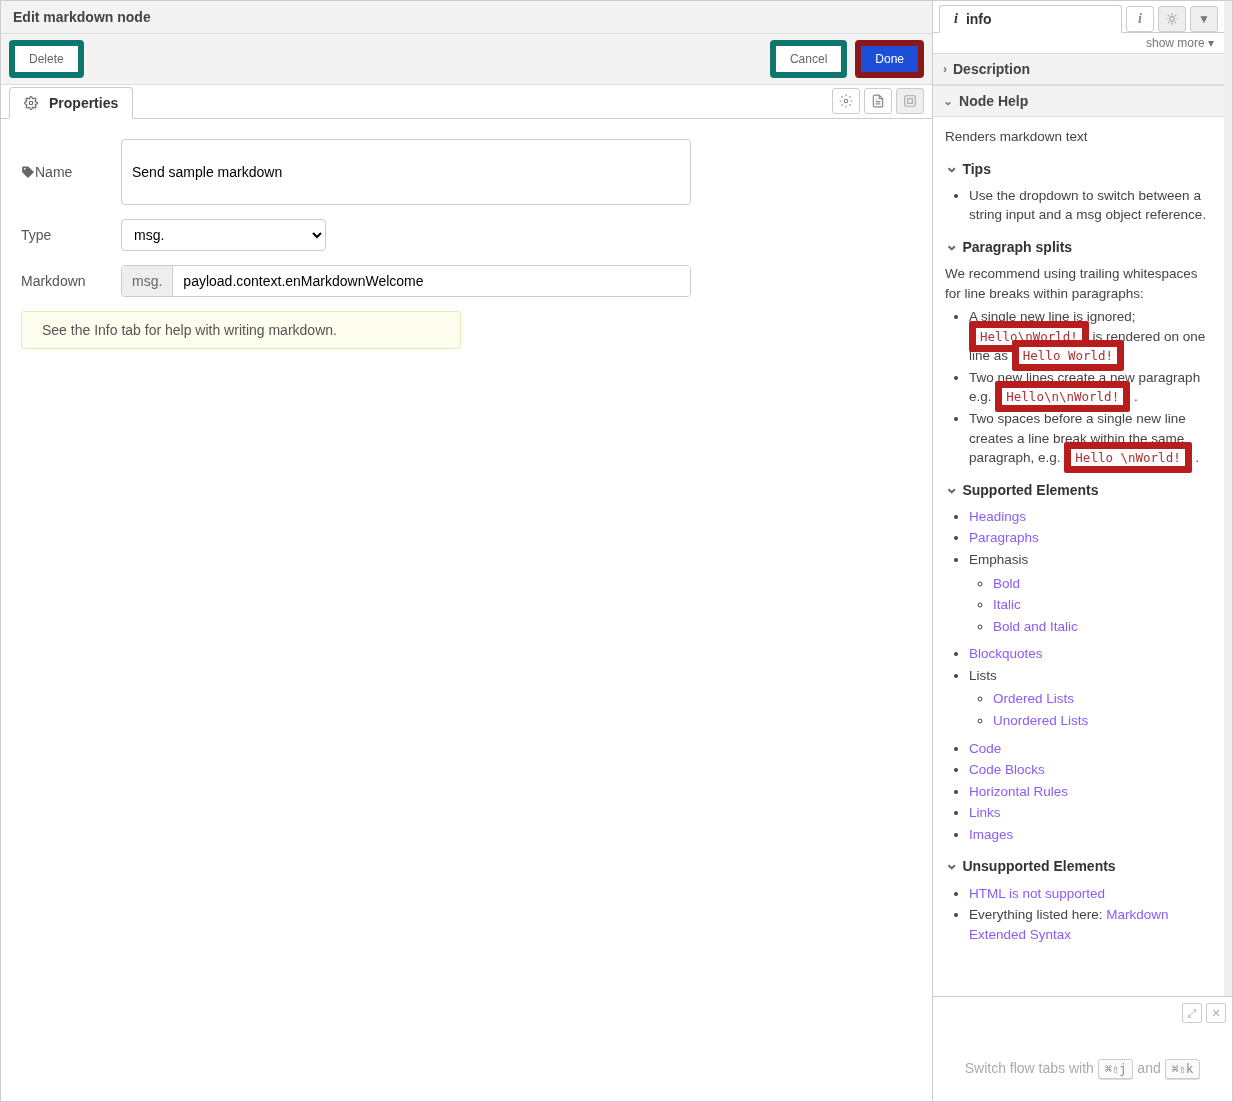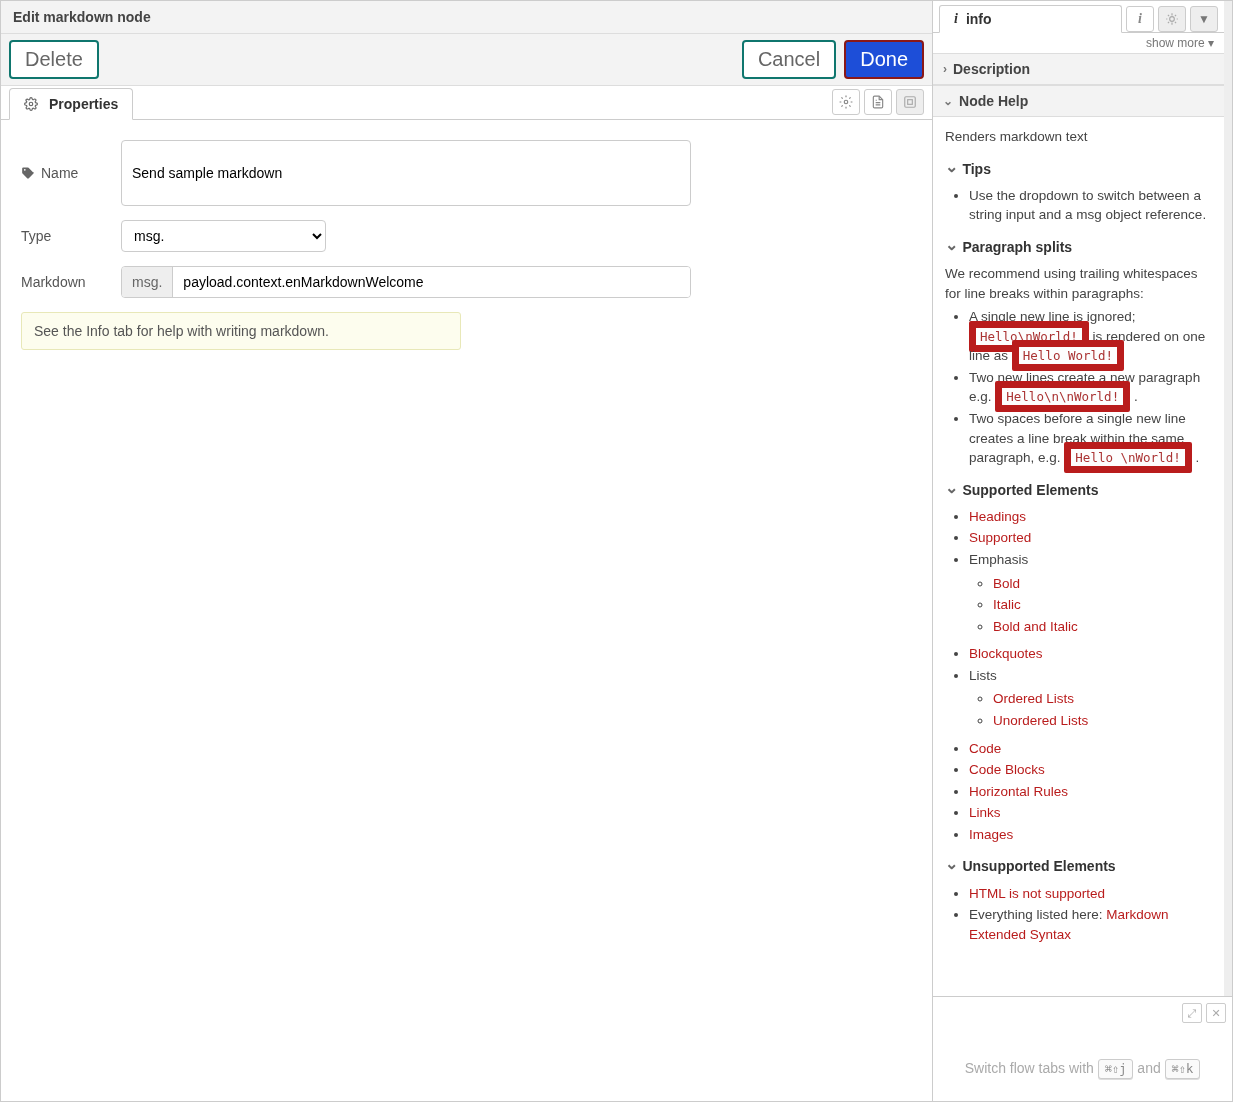--- a/index.html
+++ b/index.html
@@ -35,24 +35,24 @@
   }
   .main-toolbar {
     background: #f3f3f3;
     border-bottom: 1px solid #ddd;
     padding: 6px 8px;
     display: flex;
     justify-content: space-between;
   }
   .btn {
     background: #fff;
-    border: 2px solid #0f766e;
+    border: 6px solid #0f766e;
     border-radius: 4px;
     padding: 6px 14px;
-    font-size: 20px;
+    font-size: 12px;
     color: #666;
     cursor: pointer;
     text-align: center;
   }
   .btn-danger {
     background: #1d4ed8;
     border-color: #8a1818;
     color: #fff;
     font-weight: 500;
   }
@@ -103,21 +103,20 @@
   }
   .form-row {
     display: flex;
     align-items: center;
     margin-bottom: 14px;
   }
   .form-label {
     width: 100px;
     display: flex;
     align-items: center;
-    gap: 6px;
     color: #555;
   }
   .form-input {
     flex: 0 0 570px;
     max-width: 570px;
   }
   .text-input {
     width: 100%;
     border: 1px solid #ccc;
     border-radius: 4px;
@@ -149,21 +148,21 @@
     flex: 1;
     border: none;
     padding: 7px 10px;
     font-size: 14px;
     outline: none;
   }
   .info-callout {
     background: #fdfdee;
     border: 1px solid #e8e8b8;
     border-radius: 3px;
-    padding: 10px 12px;
+    padding: 10px 20px;
     margin-top: 8px;
     color: #555;
     max-width: 440px;
   }
 
   
   .sidebar {
     width: 300px;
     border: 1px solid #ccc;
     border-left: none;
@@ -231,21 +230,21 @@
     content: "⌄";
     display: inline-block;
     transform: translateY(-2px);
     margin-right: 4px;
     color: #666;
     font-size: 16px;
   }
   .acc-body ul { margin: 4px 0 8px 0; padding-left: 24px; }
   .acc-body ul ul { list-style-type: circle; }
   .acc-body li { margin: 2px 0; }
-  .acc-body a { color: #b91c1c; text-decoration: none; }
+  .acc-body a { color: #8b5cf6; text-decoration: none; }
   .acc-body code {
     background: #fdfdfd;
     border: 7px solid #b91c1c;
     color: #a33;
     font-family: Menlo, Consolas, monospace;
     font-size: 12.5px;
     padding: 1px 4px;
     border-radius: 2px;
   }
   .sb-footer {
@@ -432,21 +431,21 @@
             <span>Two new lines create a new paragraph e.g. </span><code>Hello\n\nWorld!</code><span> .</span>
           </li>
           <li>
             <span>Two spaces before a single new line creates a line break within the same paragraph, e.g. </span><code>Hello \nWorld!</code><span> .</span>
           </li>
         </ul>
 
         <h4>Supported Elements</h4>
         <ul>
           <li><a href="#">Headings</a></li>
-          <li><a href="#">Supported</a></li>
+          <li><a href="#">Paragraphs</a></li>
           <li><span>Emphasis</span>
             <ul>
               <li><a href="#">Bold</a></li>
               <li><a href="#">Italic</a></li>
               <li><a href="#">Bold and Italic</a></li>
             </ul>
           </li>
           <li><a href="#">Blockquotes</a></li>
           <li><span>Lists</span>
             <ul>

